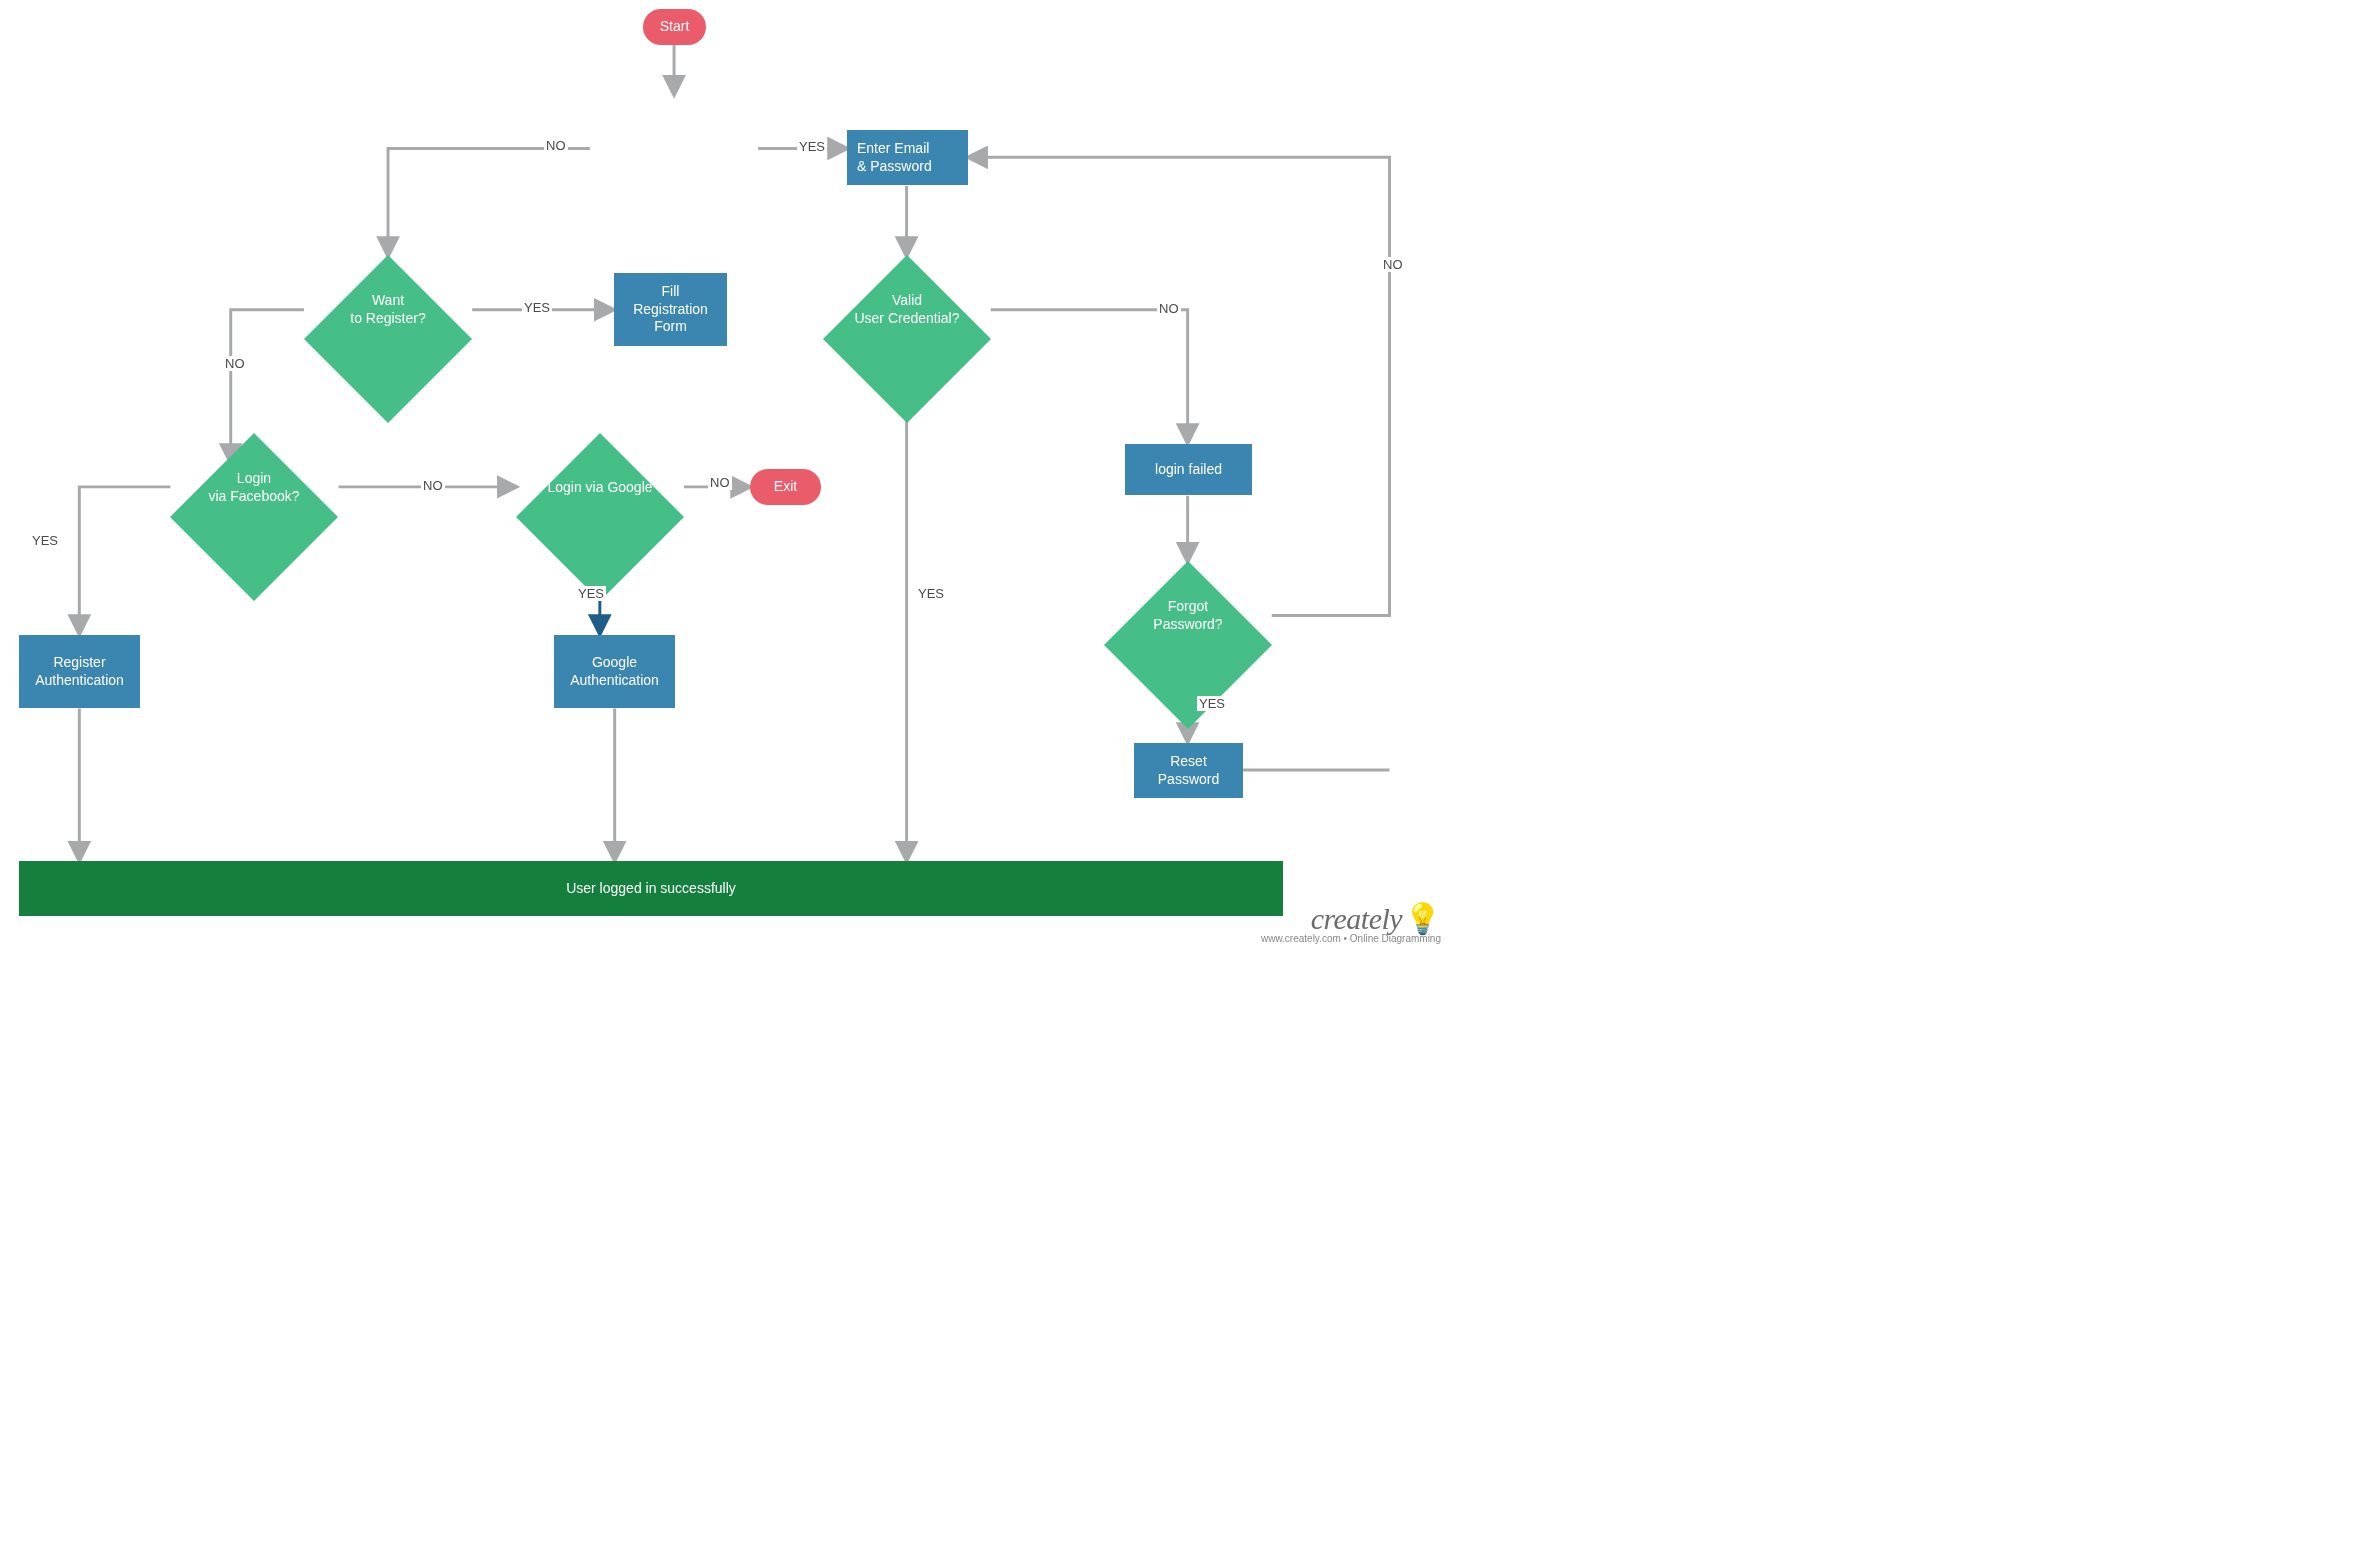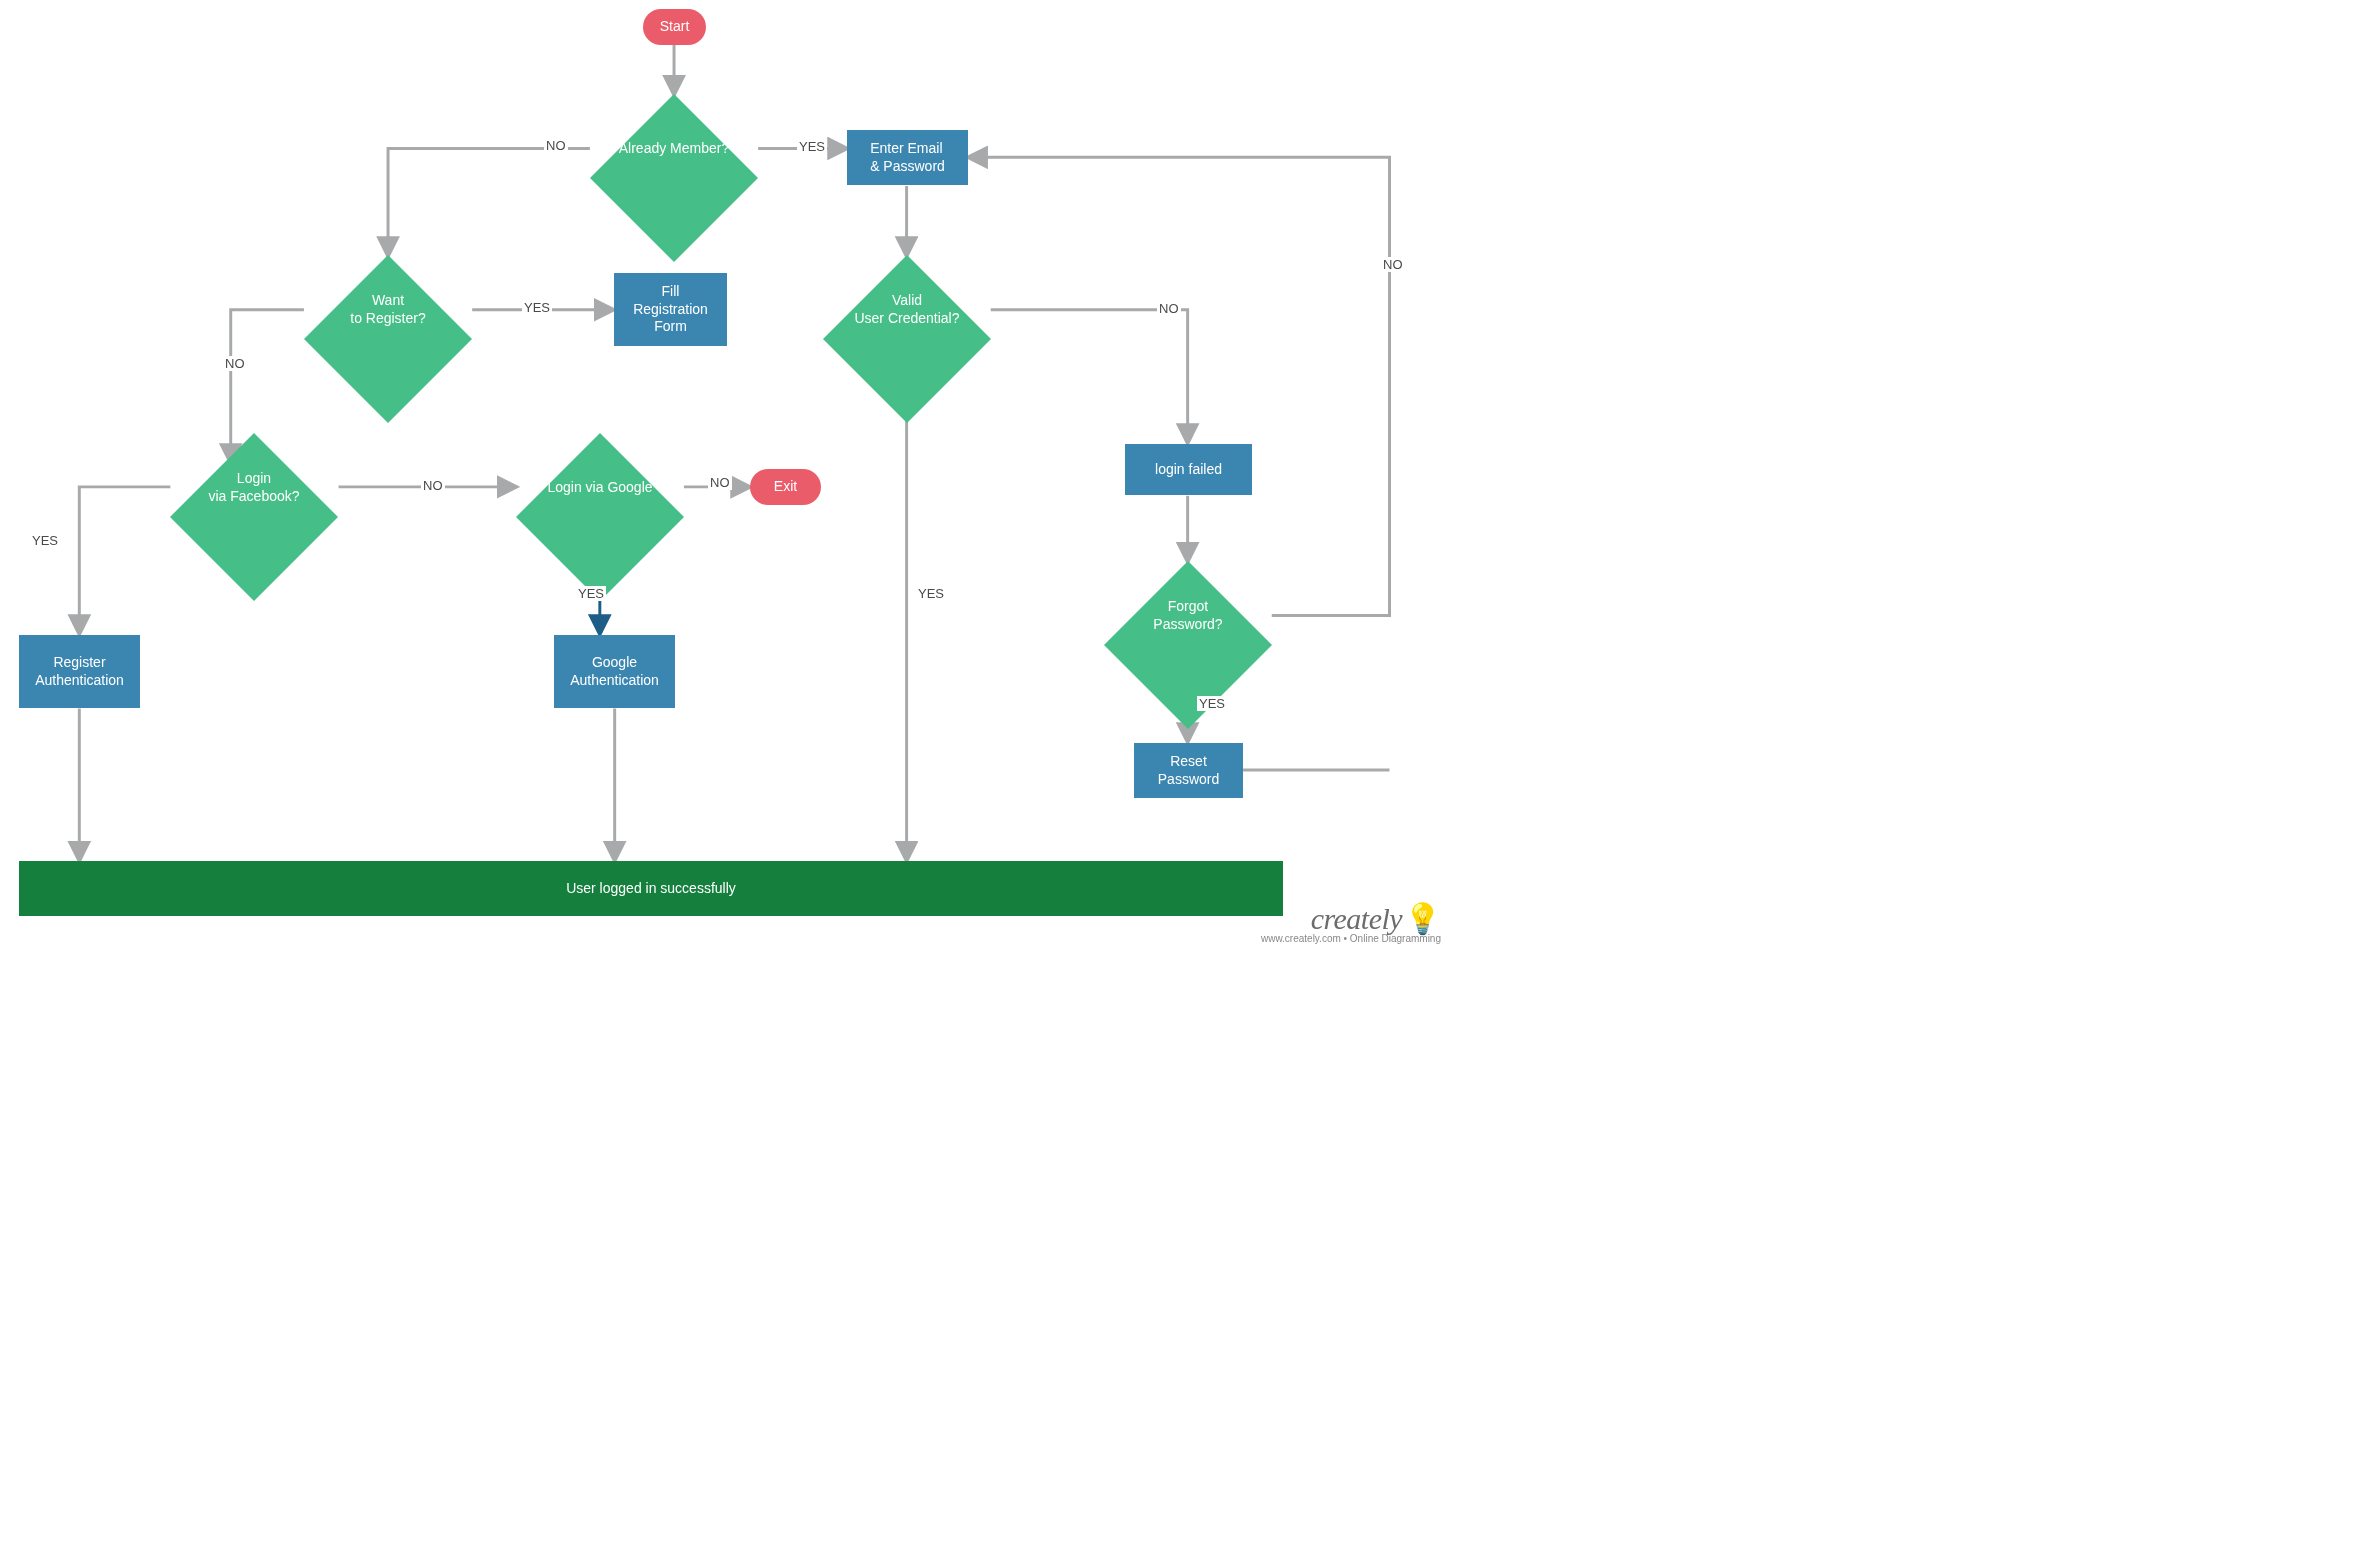--- a/index.html
+++ b/index.html
@@ -148,28 +148,22 @@
 
     <path d="M 80 716 V 869" stroke="#a7a9ab" stroke-width="3" fill="none" marker-end="url(#arrow-gray)"></path>
 
     <path d="M 621 716 V 869" stroke="#a7a9ab" stroke-width="3" fill="none" marker-end="url(#arrow-gray)"></path>
   </svg>
 
   <div class="node terminator" style="left:643px; top:9px; width:63px; height:36px;">
     <span>Start</span>
   </div>
 
-  <div class="node decision" style="left:590px; top:94px; width:168px; height:109px;">
-    <svg class="diamond-bg" viewBox="0 0 100 100" preserveAspectRatio="none">
-      <polygon points="50,0 100,50 50,100 0,50"></polygon>
-    </svg>
-    <span class="diamond-label">Already Member?</span>
-  </div>
-
-  <div class="node process" style="left:847px; top:130px; width:121px; height:55px; text-align:left; justify-content:center;">
+
+  <div class="node process" style="left:847px; top:130px; width:121px; height:55px; text-align:left; justify-content:flex-start;">
     <span>
       <span>Enter Email</span><br>
       <span>&amp; Password</span>
     </span>
   </div>
 
   <div class="node decision" style="left:304px; top:255px; width:168px; height:109px;">
     <svg class="diamond-bg" viewBox="0 0 100 100" preserveAspectRatio="none">
       <polygon points="50,0 100,50 50,100 0,50"></polygon>
     </svg>

